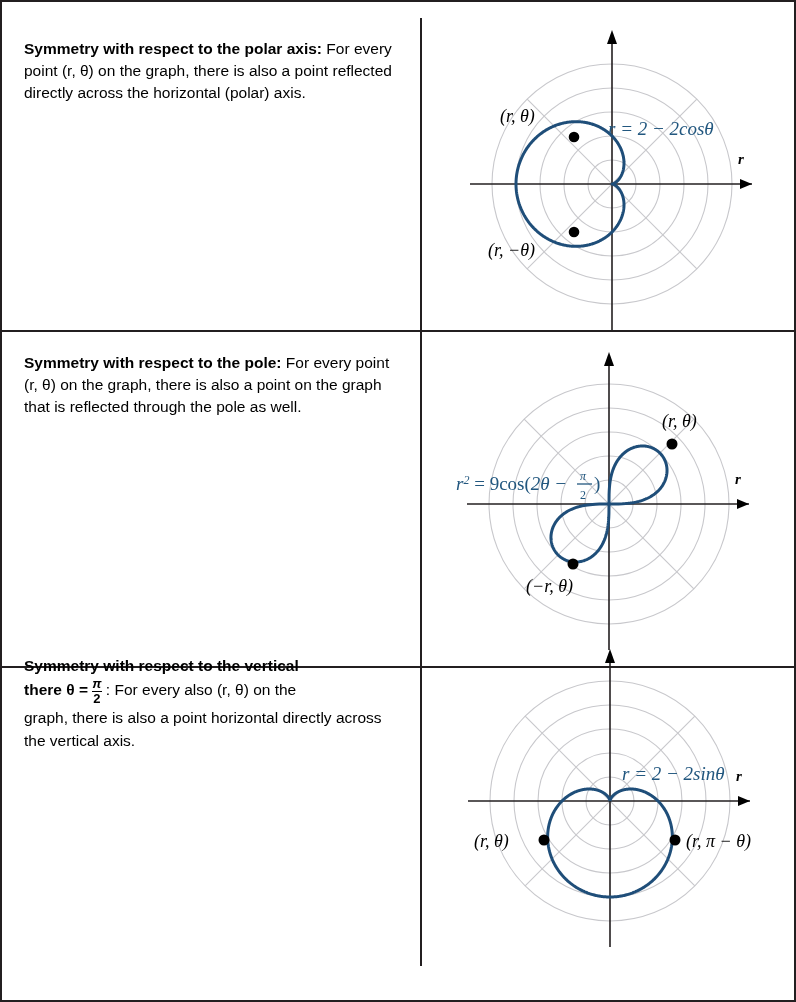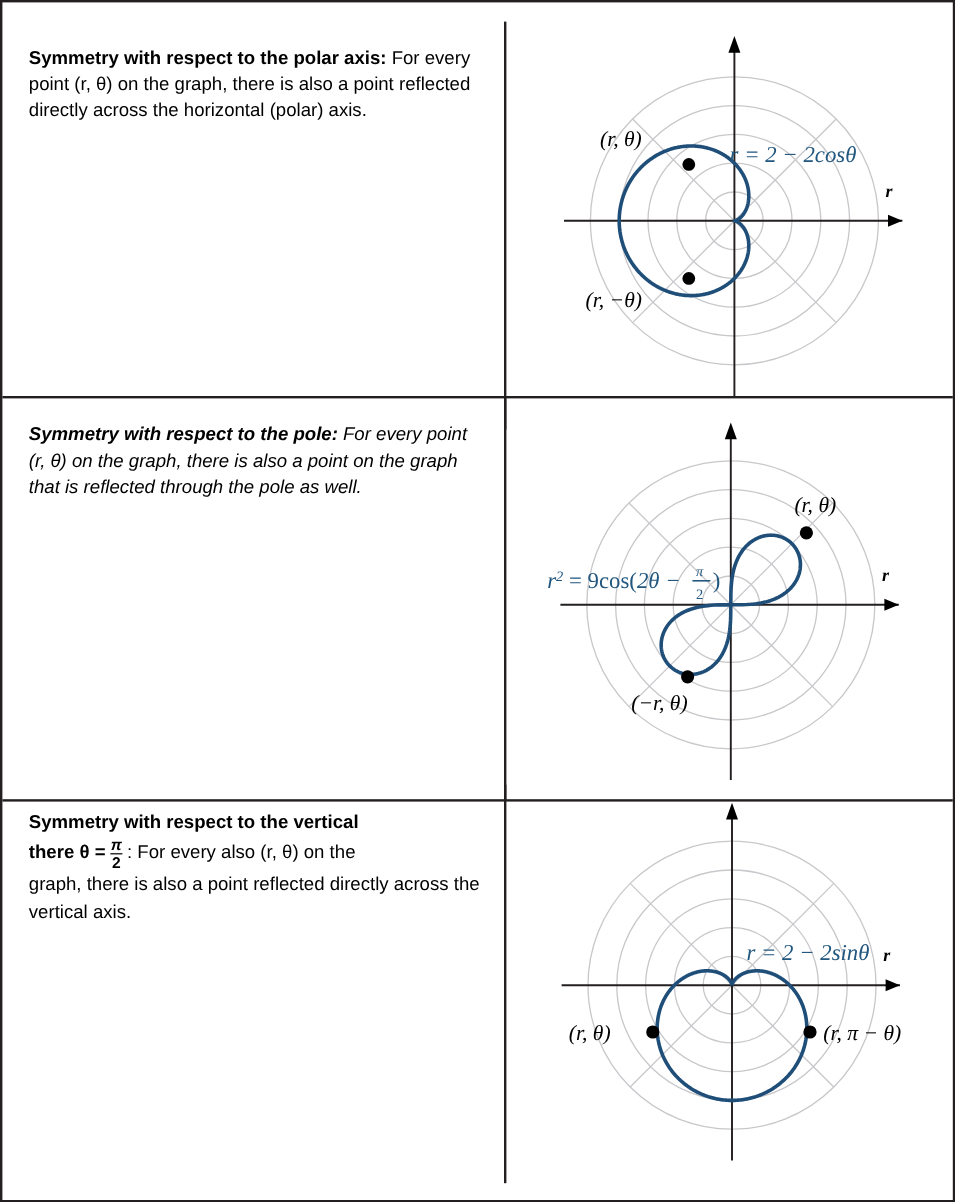--- a/index.html
+++ b/index.html
@@ -1,26 +1,26 @@
 <!DOCTYPE html>
 <html><head>
 <meta charset="utf-8">
 <style>
   html,body{margin:0;padding:0;background:#fff;}
   body{width:796px;height:1002px;font-family:"Liberation Sans",sans-serif;}
   .frame{position:absolute;left:0;top:0;width:796px;height:1002px;box-sizing:border-box;border:2px solid #231f20;background:#fff;}
   .row{position:absolute;left:0;width:792px;box-sizing:border-box;}
   .row1{top:0;height:340px;margin-top:16px;}
   .row2{top:328px;height:338px;border-top:2px solid #231f20;border-bottom:2px solid #231f20;}
-  .row3{top:652px;height:332px;}
+  .row3{top:632px;height:332px;}
   .cell-text{position:absolute;left:0;top:0;width:418px;height:100%;box-sizing:border-box;}
   .cell-graph{position:absolute;left:418px;top:0;width:374px;height:100%;box-sizing:border-box;border-left:2px solid #231f20;}
   .txt{position:absolute;left:22px;right:14px;font-size:15.5px;color:#000;line-height:1.42;}
   .t1{top:20px;}
-  .t2{top:20px;font-style:italic;}
+  .t2{top:20px;}
   .t3{top:20px;line-height:1.5;}
   .bold{font-weight:bold;}
   .svgwrap{position:absolute;left:0;top:0;width:100%;height:100%;}
   svg{display:block;}
   .grid{fill:none;stroke:#c8c8cc;stroke-width:1.1;}
   .axis{stroke:#231f20;stroke-width:1.6;fill:none;}
   .curve{fill:none;stroke:#1f4e79;stroke-width:3;stroke-linecap:round;}
   .dot{fill:#000;}
   .eq{fill:#22577f;font-family:"Liberation Serif",serif;font-style:italic;font-size:19px;}
   .eqn{font-style:normal;}
@@ -129,21 +129,21 @@
         </svg>
       </div>
     </div>
   </div>
 
   <div class="row row3">
     <div class="cell-text">
       <div class="txt t3">
         <span class="bold">Symmetry with respect to the vertical</span><br>
         <span class="bold">there θ = </span><span style="display:inline-block;vertical-align:middle;text-align:center;font-weight:bold;line-height:1.05;font-size:13px;"><span style="display:block;font-style:italic;">π</span><span style="display:block;border-top:1.6px solid #000;">2</span></span><span class="bold">&nbsp;</span><span>: For every also (r, θ) on the</span><br>
-        <span>graph, there is also a point reflected directly across the vertical axis.</span>
+        <span>graph, there is also a point horizontal directly across the vertical axis.</span>
       </div>
     </div>
     <div class="cell-graph">
       <div class="svgwrap">
         <svg width="374" height="332" viewBox="0 0 374 332">
           <g>
             <circle class="grid" cx="188" cy="167" r="24"></circle>
             <circle class="grid" cx="188" cy="167" r="48"></circle>
             <circle class="grid" cx="188" cy="167" r="72"></circle>
             <circle class="grid" cx="188" cy="167" r="96"></circle>

